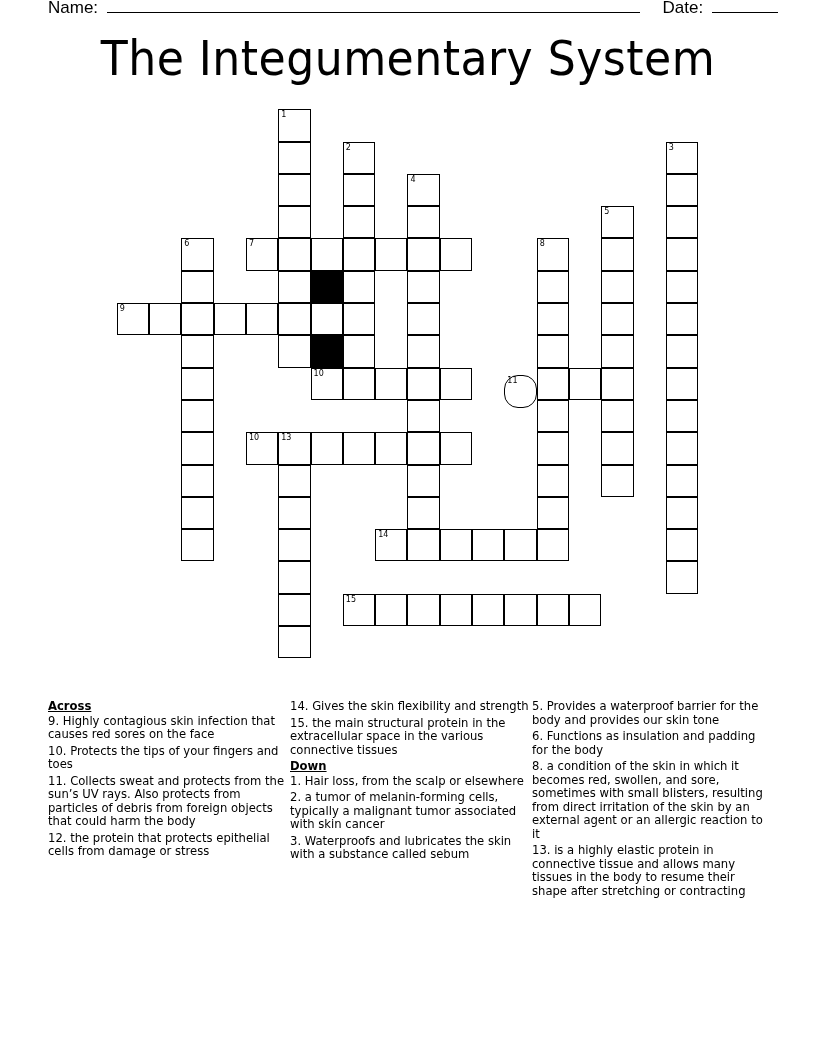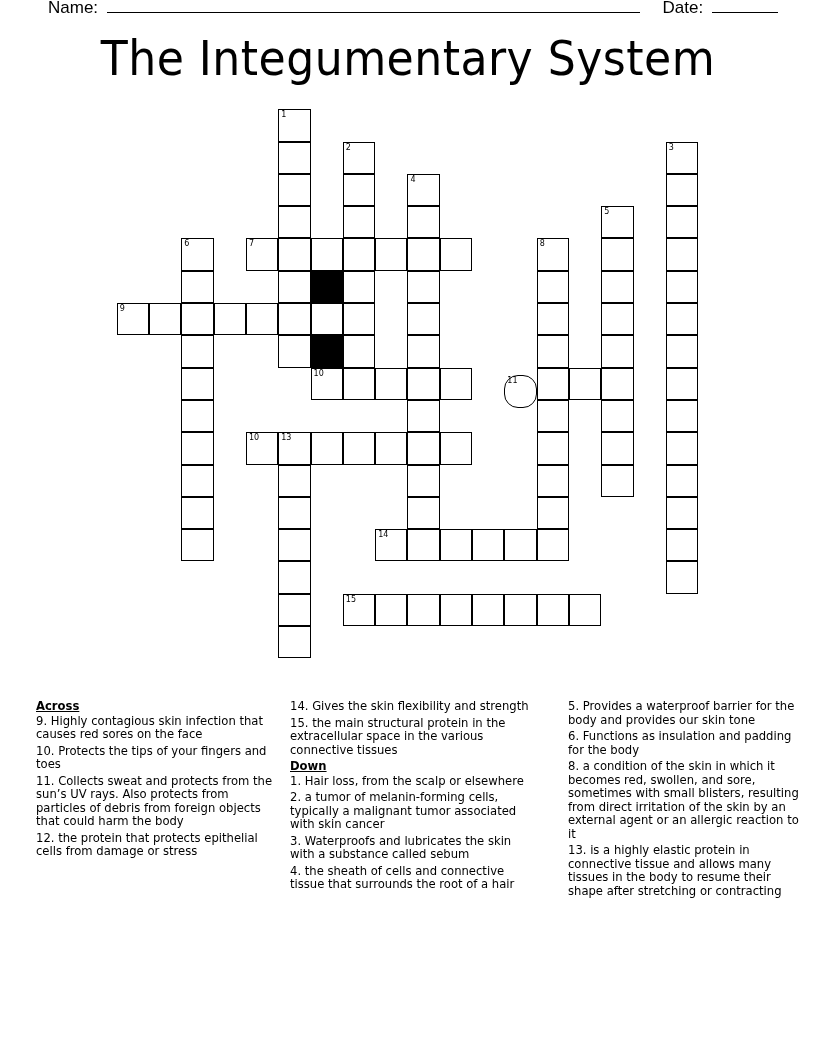--- a/index.html
+++ b/index.html
@@ -8,23 +8,23 @@
   .header-line .blank { display: inline-block; border-bottom: 1px solid #000; height: 16px; vertical-align: baseline; }
   .title { position: absolute; top: 30px; left: 0; width: 816px; text-align: center; font-family: "DejaVu Sans", sans-serif; font-size: 48px; letter-spacing: 0.5px; transform: scaleX(0.92); }
   .grid { position: absolute; left: 0; top: 0; width: 816px; height: 700px; }
   .cell { position: absolute; width: 32.3px; height: 32.3px; box-sizing: border-box; border: 1.5px solid #000; background: #fff; margin-left: -0.75px; margin-top: -0.75px; }
   .cell.black { background: #000; }
   .cell .num { position: absolute; top: 1px; left: 2px; font-family: "DejaVu Sans", sans-serif; font-size: 8px; line-height: 8px; }
   .clues { position: absolute; top: 700px; font-family: "DejaVu Sans", sans-serif; font-size: 11.6px; line-height: 13.5px; }
   .clues .heading { font-weight: bold; text-decoration: underline; margin-bottom: 1px; }
   .clues .clue { margin-bottom: 3px; }
   .clues .clue b { font-weight: normal; }
-  .col1 { left: 36px; width: 240px; }
+  .col1 { left: 48px; width: 240px; }
   .col2 { left: 290px; width: 240px; }
-  .col3 { left: 532px; width: 240px; margin-left: 36px; }
+  .col3 { left: 532px; width: 240px; }
 </style>
 </head>
 <body>
 
 <div class="header-line">
   <span>Name:</span>
   <span class="blank" style="width:533px;margin-left:4px;"></span>
   <span style="margin-left:18px;">Date:</span>
   <span class="blank" style="width:66px;margin-left:4px;"></span>
 </div>
@@ -183,21 +183,20 @@
   <div class="clue"><b>12.</b> <span>the protein that protects epithelial cells from damage or stress</span></div>
 </div>
 
 <div class="clues col2">
   <div class="clue"><b>14.</b> <span>Gives the skin flexibility and strength</span></div>
   <div class="clue"><b>15.</b> <span>the main structural protein in the extracellular space in the various connective tissues</span></div>
   <div class="heading">Down</div>
   <div class="clue"><b>1.</b> <span>Hair loss, from the scalp or elsewhere</span></div>
   <div class="clue"><b>2.</b> <span>a tumor of melanin-forming cells, typically a malignant tumor associated with skin cancer</span></div>
   <div class="clue"><b>3.</b> <span>Waterproofs and lubricates the skin with a substance called sebum</span></div>
-  <div class="clue"><b>4.</b> <span>the sheath of cells and connective tissue that surrounds the root of a hair</span></div>
 </div>
 
 <div class="clues col3">
   <div class="clue"><b>5.</b> <span>Provides a waterproof barrier for the body and provides our skin tone</span></div>
   <div class="clue"><b>6.</b> <span>Functions as insulation and padding for the body</span></div>
   <div class="clue"><b>8.</b> <span>a condition of the skin in which it becomes red, swollen, and sore, sometimes with small blisters, resulting from direct irritation of the skin by an external agent or an allergic reaction to it</span></div>
   <div class="clue"><b>13.</b> <span>is a highly elastic protein in connective tissue and allows many tissues in the body to resume their shape after stretching or contracting</span></div>
 </div>
 
 </body></html>

